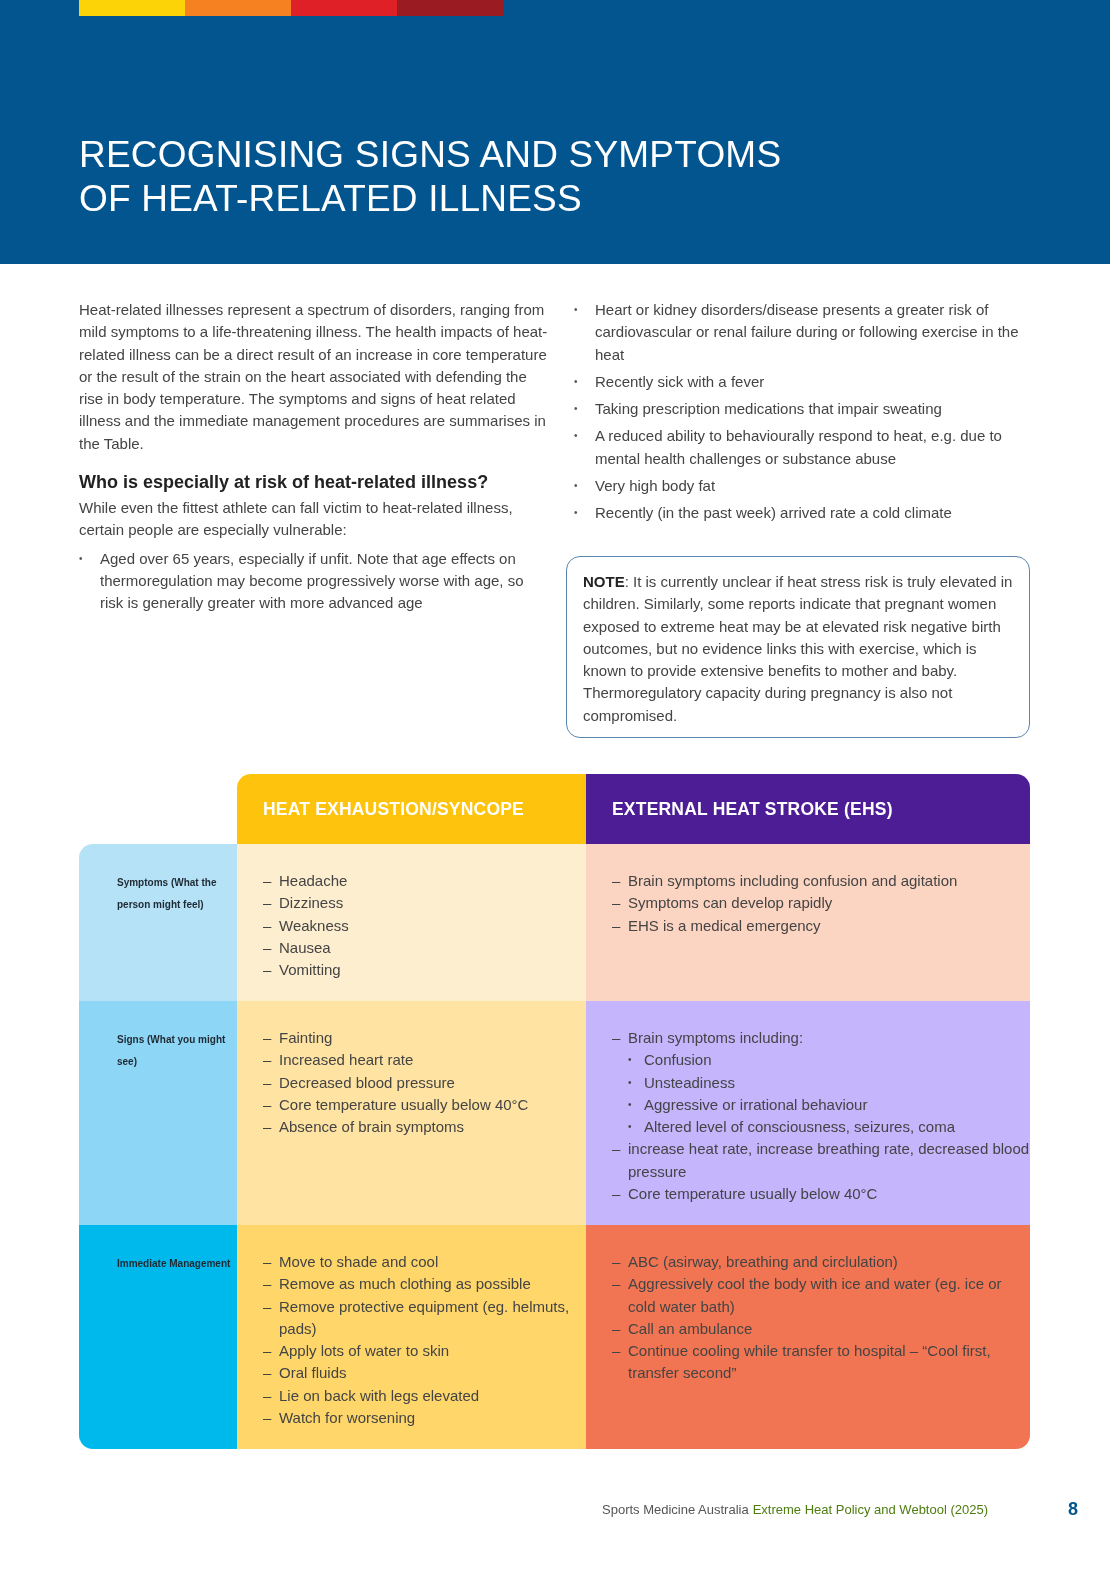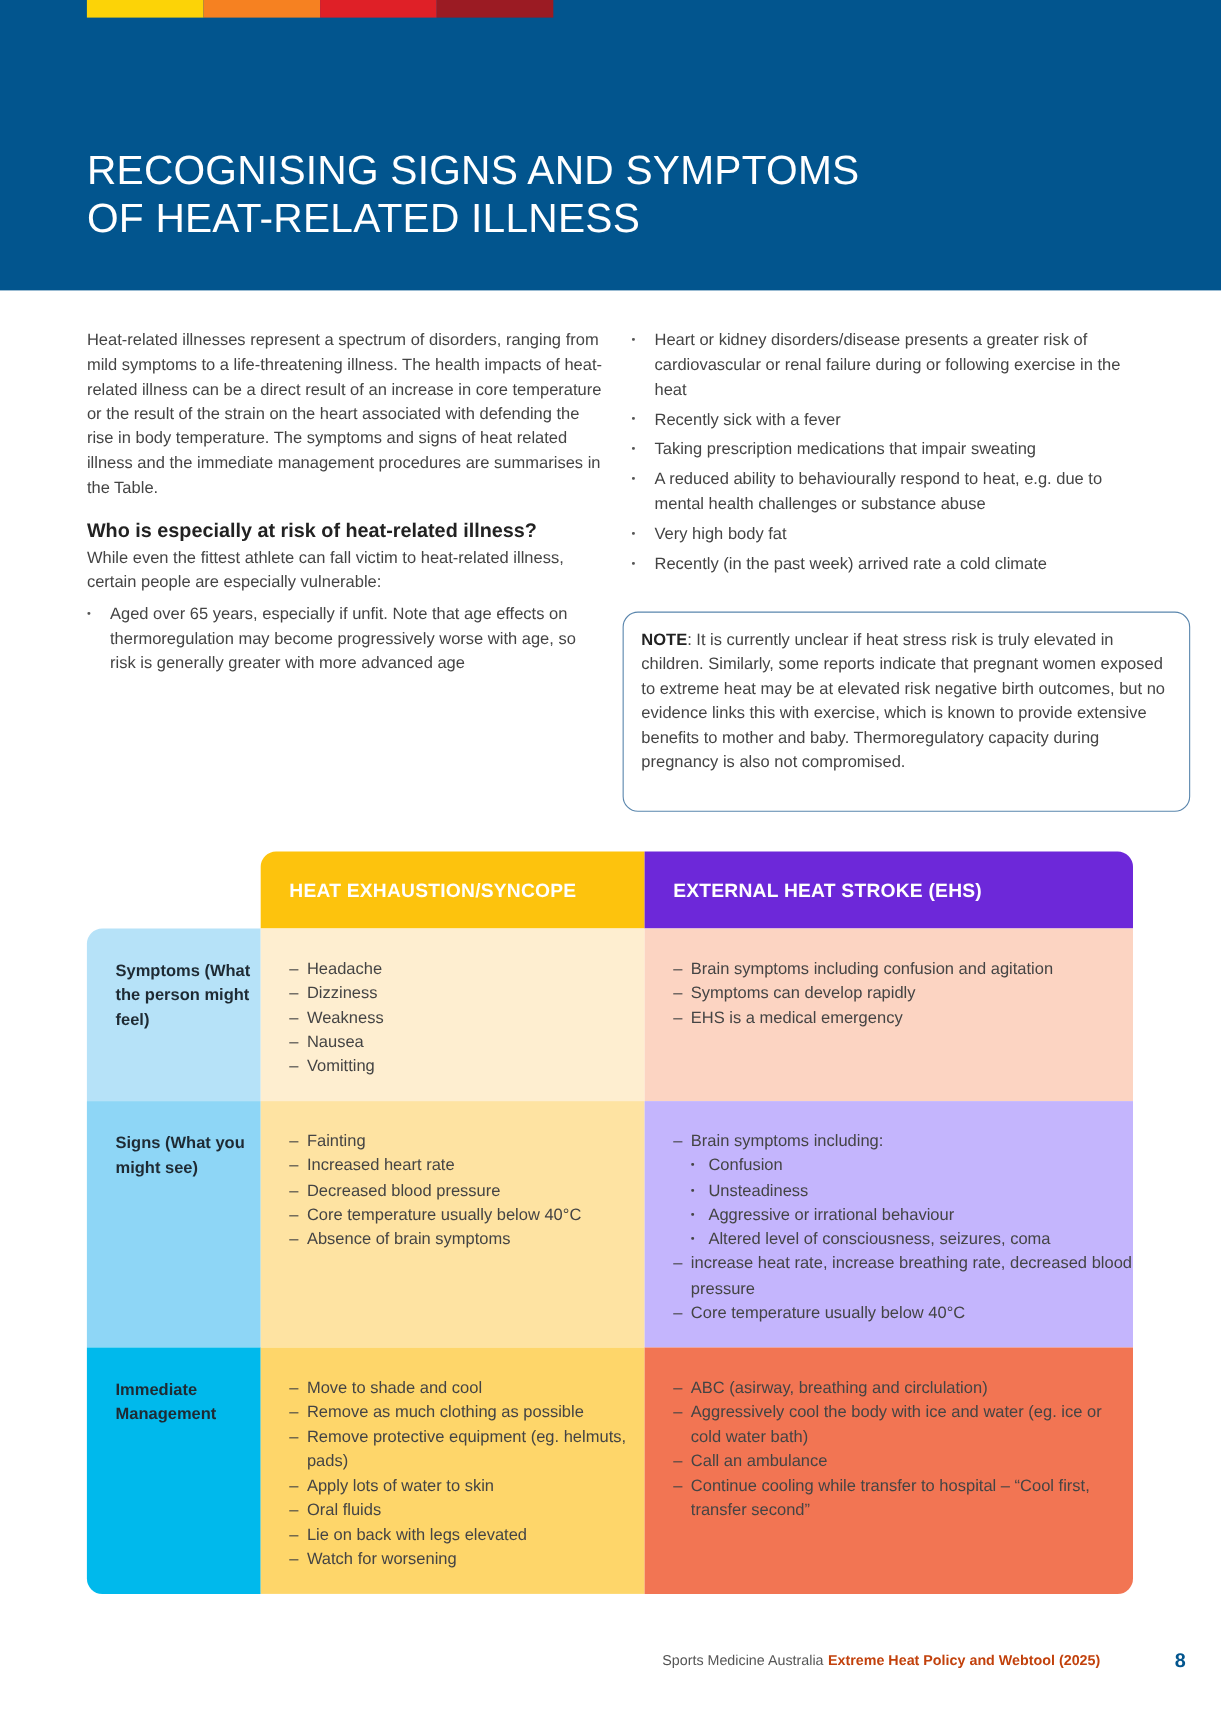--- a/index.html
+++ b/index.html
@@ -14,31 +14,31 @@
     .body-text { font-size: 15px; line-height: 22.3px; color: #444; }
     .left-col { position: absolute; left: 79px; top: 299px; width: 470px; }
     .left-col p { margin-bottom: 12px; }
     .left-col h3 { font-size: 18px; line-height: 22px; font-weight: bold; color: #222; margin-top: 16px; margin-bottom: 4px; }
     .bullets { list-style: none; }
     .bullets li { position: relative; padding-left: 21px; margin-bottom: 5px; }
     .bullets li::before { content: "\2022"; position: absolute; left: 0; top: 0; font-size: 10px; color: #555; }
 
     .right-col { position: absolute; left: 574px; top: 299px; width: 470px; }
 
-    .note-box { position: absolute; left: 566px; top: 556px; width: 516px; height: 182px; border: 1.5px solid #5a86ad; border-radius: 14px; padding: 14px 16px; }
+    .note-box { position: absolute; left: 566px; top: 556px; width: 464px; height: 182px; border: 1.5px solid #5a86ad; border-radius: 14px; padding: 14px 16px; }
     .note-box b { color: #222; }
 
     .table { position: absolute; left: 79px; top: 774px; width: 951px; height: 675px; }
     .th { position: absolute; top: 0; height: 70px; color: #ffffff; font-weight: bold; font-size: 17.5px; display: flex; align-items: center; padding-left: 26px; letter-spacing: 0.2px; text-align: right; }
     .th-exh { left: 158px; width: 349px; background: #fdc30d; border-top-left-radius: 14px; }
-    .th-ehs { left: 507px; width: 444px; background: #6d28d9; border-top-right-radius: 14px; }
+    .th-ehs { left: 507px; width: 444px; background: #4c1d95; border-top-right-radius: 14px; }
 
     .row { position: absolute; left: 0; width: 951px; }
     .cell { position: absolute; top: 0; height: 100%; }
-    .c-label { left: 0; width: 158px; padding: 28px 0 0 26px; font-weight: bold; font-size: 15px; line-height: 22.3px; color: #1e2a33; }
+    .c-label { left: 0; width: 158px; padding: 28px 0 0 38px; font-weight: bold; font-size: 10px; line-height: 22.3px; color: #1e2a33; }
     .c-exh { left: 158px; width: 349px; padding: 26px 0 0 26px; }
     .c-ehs { left: 507px; width: 444px; padding: 26px 0 0 26px; }
     .dash-list { list-style: none; font-size: 15px; line-height: 22.3px; color: #444; }
     .dash-list li { position: relative; padding-left: 16px; }
     .dash-list li::before { content: "\2013"; position: absolute; left: 0; top: 0; }
     .dash-list li.sub { padding-left: 32px; }
     .dash-list li.sub::before { content: "\2022"; left: 16px; font-size: 10px; }
 
     .r1 { top: 70px; height: 157px; }
     .r2 { top: 227px; height: 224px; }
@@ -47,21 +47,21 @@
     .r1 .c-exh { background: #feeed0; }
     .r1 .c-ehs { background: #fcd4c2; }
     .r2 .c-label { background: #8ed6f6; }
     .r2 .c-exh { background: #fee3a2; }
     .r2 .c-ehs { background: #c4b5fd; }
     .r3 .c-label { background: #00b9ec; border-bottom-left-radius: 14px; }
     .r3 .c-exh { background: #fed66a; }
     .r3 .c-ehs { background: #f27553; border-bottom-right-radius: 14px; }
 
     .footer { position: absolute; left: 554px; top: 1499px; width: 476px; display: flex; align-items: center; font-size: 13px; color: #555; margin-left: 48px; }
-    .footer .doc-title { font-weight: bold; color: #c2410c; margin-left: 4px; }
+    .footer .doc-title { font-weight: normal; color: #4d7c0f; margin-left: 4px; }
     .footer .page-num { margin-left: auto; font-weight: bold; font-size: 18px; color: #02558e; }
   </style>
 </head>
 <body>
 
 <div class="header-band">
   <div class="stripes">
     <span style="background:#fcd307"></span>
     <span style="background:#f68121"></span>
     <span style="background:#df2027"></span>

